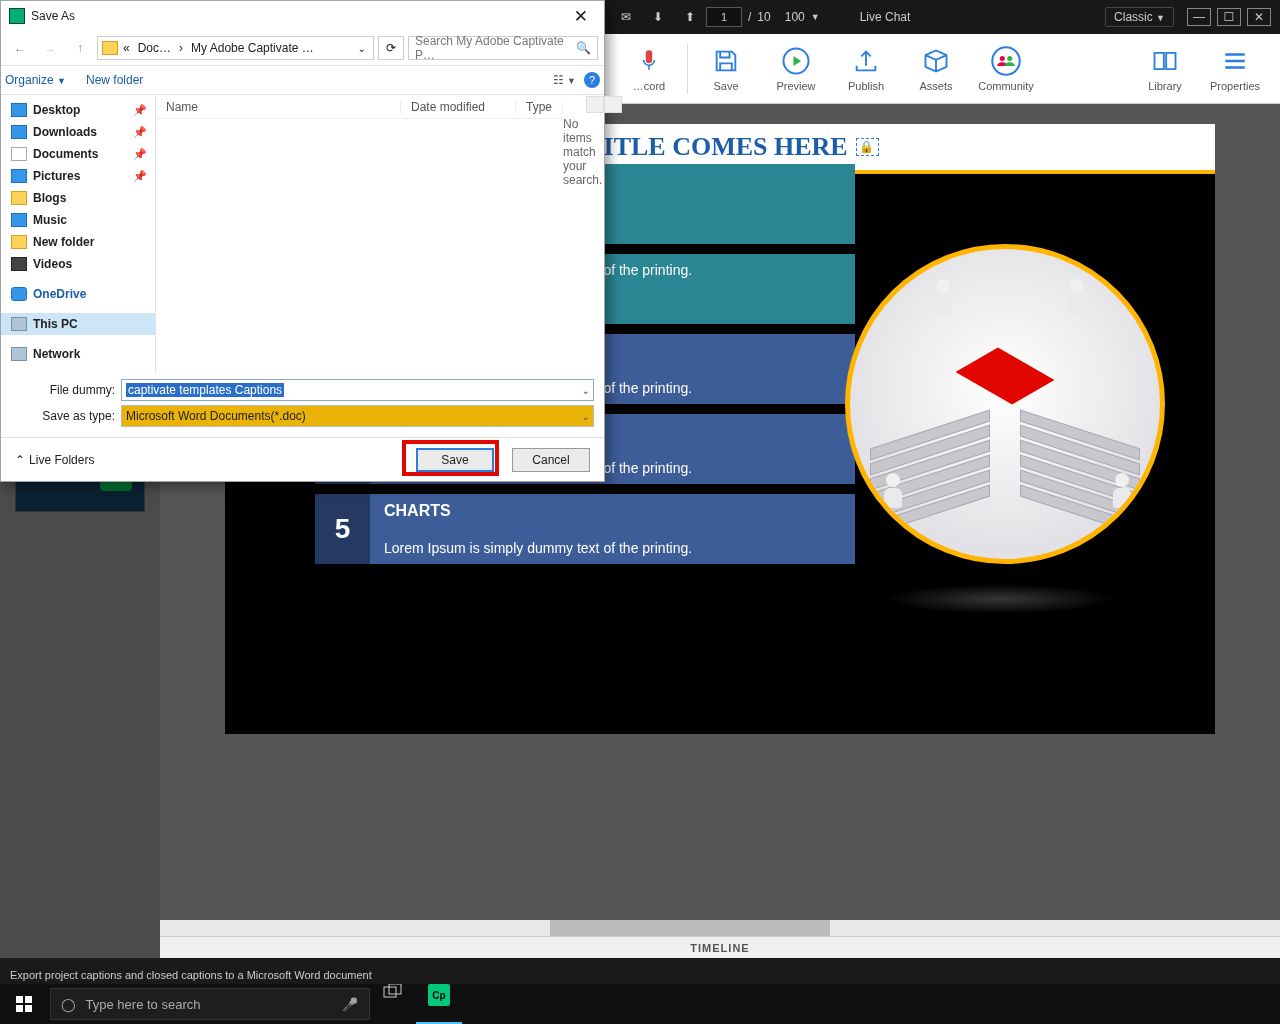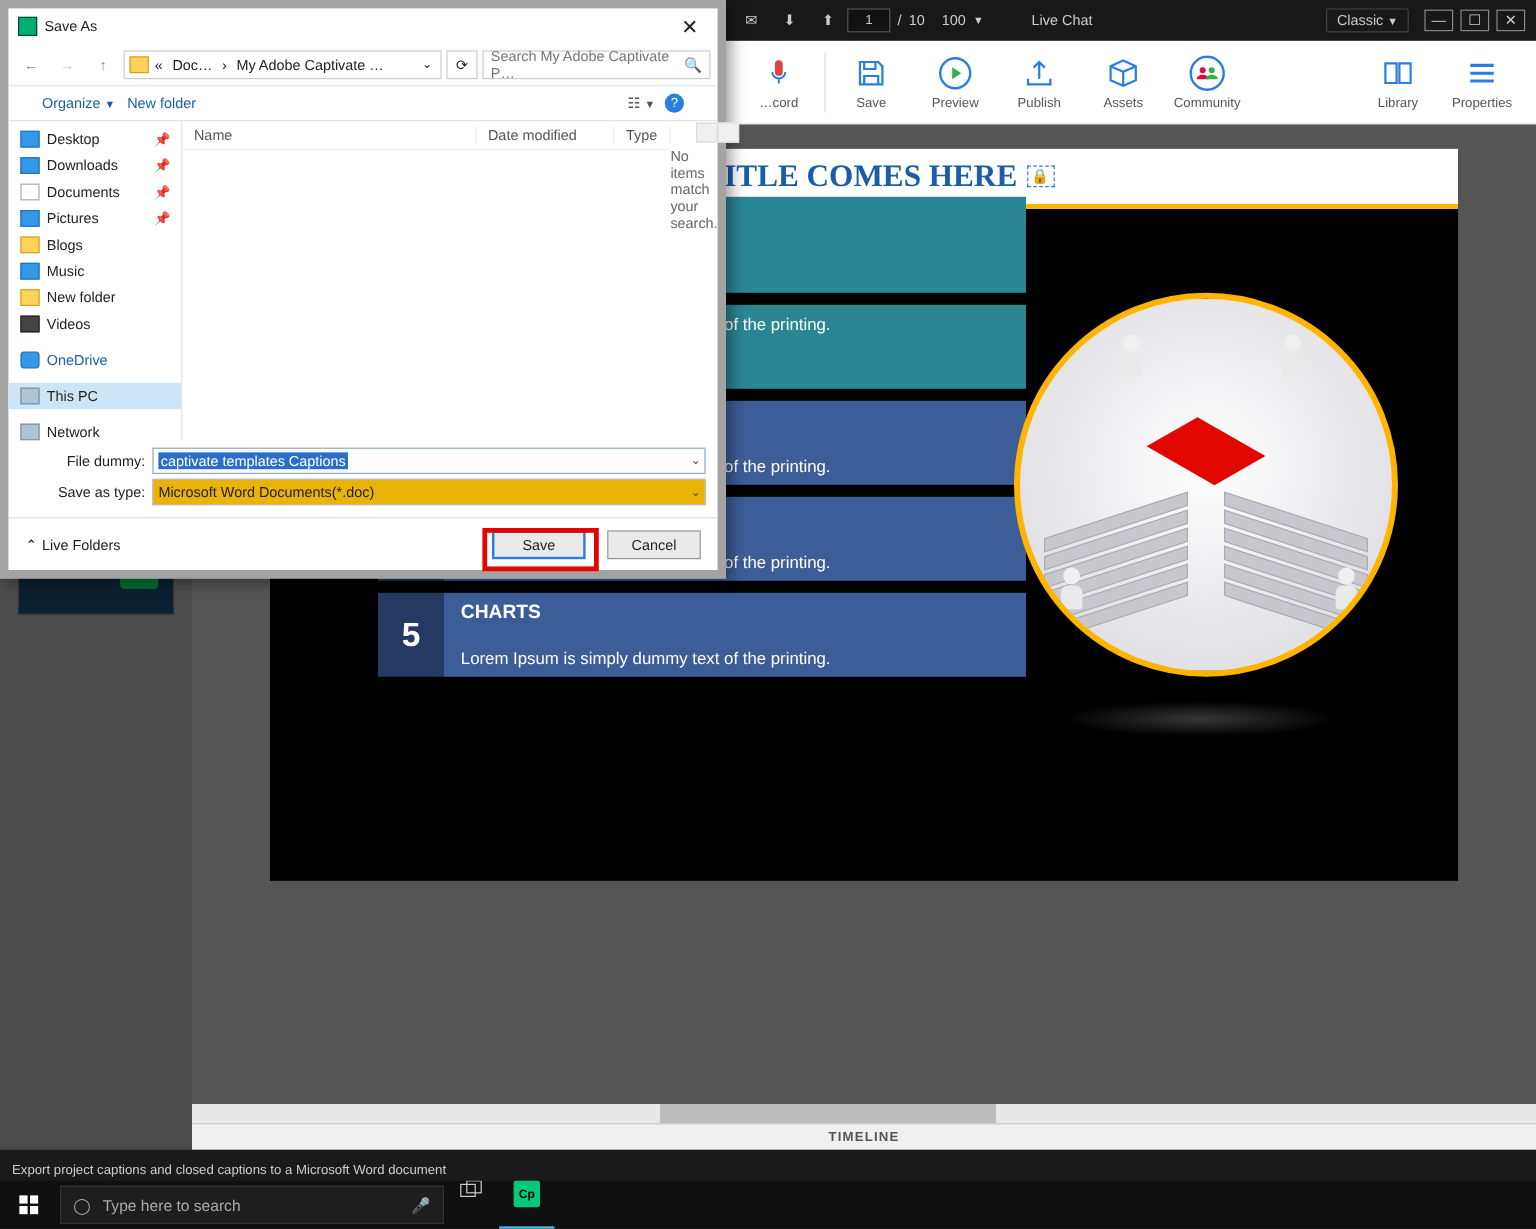--- a/index.html
+++ b/index.html
@@ -56,34 +56,34 @@
 
 .taskbar { position: absolute; bottom: 0; left: 0; right: 0; height: 40px; background: #101010; display: flex; align-items: center; }
 .taskbar .start { width: 48px; height: 100%; display: flex; align-items: center; justify-content: center; color: #fff; font-size: 16px; }
 .taskbar .search-box { width: 320px; height: 32px; background: #1e1e1e; margin-left: 2px; display: flex; align-items: center; padding: 0 10px; color: #aaa; font-size: 13px; gap: 10px; border: 1px solid #333; }
 .taskbar .search-box .mic { margin-left: auto; }
 .taskbar .task-icon { width: 46px; height: 100%; display: flex; align-items: flex-start; justify-content: center; color: #ccc; }
 .task-icon.active { border-bottom: 2px solid #4cc2ff; }
 .cp-icon{ width:22px;height:22px;background:#00c97b;display:flex;align-items:center;justify-content:center;color:#000;font-size:10px;font-weight:bold;border-radius:2px;}
 
 
-.dialog { position: absolute; top: 0; left: 0; width: 605px; height: 482px; background: #fff; border: 7px solid #a3a3a3; box-shadow: 4px 4px 12px rgba(0,0,0,0.4); display: flex; flex-direction: column; font-size: 12px; color: #222; z-index: 100;}
+.dialog { position: absolute; top: 0; left: 0; width: 605px; height: 482px; background: #fff; border: 1px solid #a3a3a3; box-shadow: 4px 4px 12px rgba(0,0,0,0.4); display: flex; flex-direction: column; font-size: 12px; color: #222; z-index: 100;}
 .dlg-titlebar { height: 30px; display: flex; align-items: center; padding: 0 8px; }
 .dlg-titlebar .app-icon{width:16px;height:16px;background:#00b070;border:1px solid #044;margin-right:6px;}
 .dlg-titlebar .close { margin-left: auto; font-size: 17px; padding: 2px 8px; }
 .dlg-nav { height: 34px; display: flex; align-items: center; padding: 0 6px; gap: 4px; }
 .dlg-nav .arrow { width: 26px; height: 24px; display: flex; align-items: center; justify-content: center; color: #888; }
 .dlg-nav .crumb { flex: 1; height: 24px; border: 1px solid #ccc; display: flex; align-items: center; padding: 0 4px; gap: 2px; }
 .dlg-nav .crumb span{padding:0 3px;}
 .dlg-nav .refresh { width: 26px; height: 24px; border: 1px solid #ccc; display: flex; align-items: center; justify-content: center; }
 .dlg-nav .search { width: 190px; height: 24px; border: 1px solid #ccc; padding: 0 6px; color: #888; font-style: italic; display:flex;align-items:center;justify-content:space-between; font-style:normal;}
-.dlg-toolbar { height: 30px; border-top: 1px solid #e4e4e4; border-bottom: 1px solid #e4e4e4; display: flex; align-items: center; padding: 0 28px; gap: 10px; color: #1a5ea8; }
+.dlg-toolbar { height: 30px; border-top: 1px solid #e4e4e4; border-bottom: 1px solid #e4e4e4; display: flex; align-items: center; padding: 0 4px; gap: 20px; color: #1a5ea8; }
 .dlg-toolbar .right { margin-left: auto; display: flex; gap: 8px; align-items: center; color: #555;}
 .dlg-body { flex: 1; display: flex; min-height: 0; }
-.dlg-tree { width: 155px; border-right: 1px solid #e4e4e4; overflow: hidden; padding: 4px 0; }
+.dlg-tree { width: 155px; border-right: 1px solid #e4e4e4; overflow: hidden; padding: 4px 0; font-weight: bold; }
 .tree-item { height: 22px; display: flex; align-items: center; padding-left: 10px; gap: 6px; }
 .tree-item.sel { background: #cde6f7; }
 .tree-ico { width: 16px; height: 14px; background: #ffd35a; border: 1px solid #d8a020;}
 .tree-ico.blue{background:#3597e8;border-color:#2270b8;}
 .tree-ico.disk{background:#b0c4d4;border-color:#7790a3;}
 .tree-item .pin{margin-left:auto;margin-right:8px;color:#888;font-size:11px;}
 .dlg-list { flex: 1; display: flex; flex-direction: row; }
 .list-header { height: 24px; display: flex; align-items: center; border-bottom: 1px solid #eee; color: #555; }
 .list-header .col { padding: 0 10px; border-right: 1px solid #eee; }
 .list-empty { flex: 1; display: flex; justify-content: center; padding-top: 22px; color: #666; }

